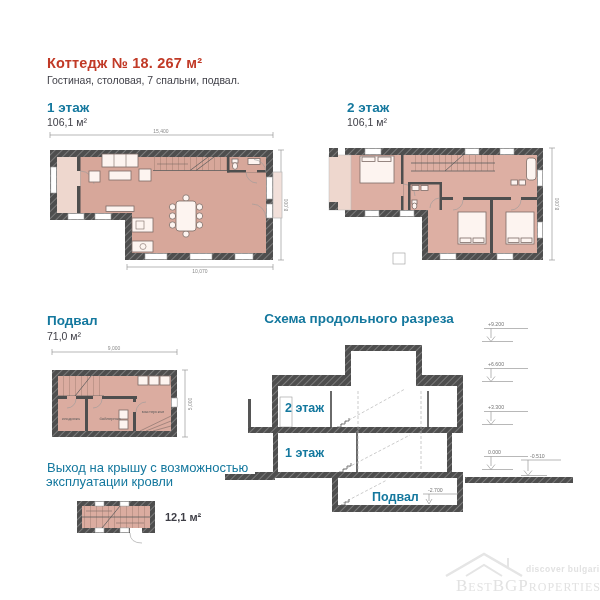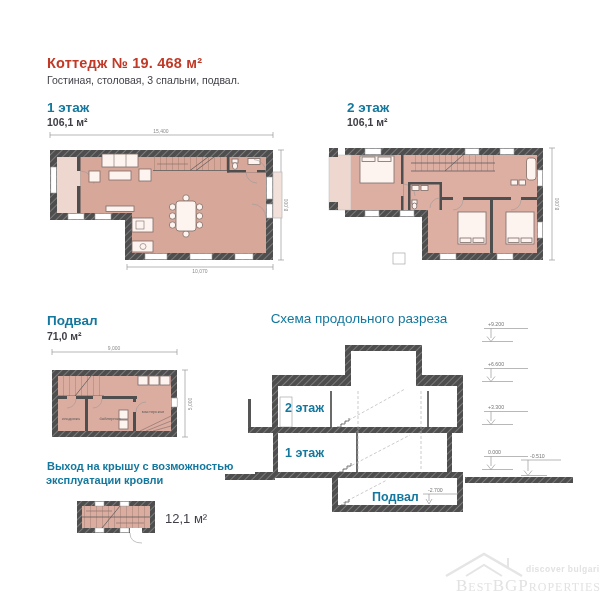--- a/index.html
+++ b/index.html
@@ -2,24 +2,24 @@
 <html><head>
 <meta charset="utf-8">
 <style>
   html,body{margin:0;padding:0;}
   body{width:600px;height:600px;background:#ffffff;position:relative;overflow:hidden;
        font-family:"Liberation Sans",sans-serif;}
   .abs{position:absolute;}
   .title{color:#c13a27;font-weight:bold;font-size:14.5px;letter-spacing:.2px;}
   .subtitle{color:#3e3e46;font-size:10.5px;}
   .heading{color:#14789e;font-weight:bold;font-size:13.5px;}
-  .area{color:#3e3e46;font-size:10.5px;font-weight:bold;}
-  .note{color:#14789e;font-weight:bold;font-size:11px;}
-  .sectitle{color:#14789e;font-weight:normal;font-size:13.5px;text-align:center;}
-  .arealbl{color:#3e3e46;font-size:13px;}
+  .area{color:#3e3e46;font-size:10.5px;}
+  .note{color:#14789e;font-weight:normal;font-size:13px;}
+  .sectitle{color:#14789e;font-weight:bold;font-size:13.5px;text-align:center;}
+  .arealbl{color:#3e3e46;font-size:11px;font-weight:bold;}
   svg{position:absolute;overflow:visible;}
   svg text{font-family:"Liberation Sans",sans-serif;}
   .dim{fill:#8b8b8b;font-size:5px;}
   .dimln{stroke:#9a9a9a;stroke-width:0.7;fill:none;}
   .thinwall{fill:#4e4e4e;}
   .furn{fill:#fdf4f0;stroke:#7d6c66;stroke-width:0.8;}
   .fline{stroke:#7d6c66;stroke-width:0.6;fill:none;}
   .win{fill:#ffffff;stroke:#9a9a9a;stroke-width:0.6;}
   .arc{stroke:#9a9a9a;stroke-width:0.6;fill:none;}
   .roomlbl{fill:#5a5a5a;font-size:4.2px;}
@@ -41,22 +41,22 @@
     </pattern>
     <pattern id="treads" patternUnits="userSpaceOnUse" width="6" height="6">
       <path d="M0,0 V6" stroke="#97756a" stroke-width="0.8"></path>
     </pattern>
     <pattern id="treadsH" patternUnits="userSpaceOnUse" width="6" height="6">
       <path d="M0,0 V6" stroke="#97756a" stroke-width="0.8"></path>
     </pattern>
   </defs>
 </svg>
 
-<div class="abs title" style="left:47px;top:55px">Коттедж № 19. 468 м²</div>
-<div class="abs subtitle" style="left:47px;top:74px">Гостиная, столовая, 3 спальни, подвал.</div>
+<div class="abs title" style="left:47px;top:55px">Коттедж № 18. 267 м²</div>
+<div class="abs subtitle" style="left:47px;top:74px">Гостиная, столовая, 7 спальни, подвал.</div>
 
 <div class="abs heading" style="left:47px;top:100px">1 этаж</div>
 <div class="abs area" style="left:47px;top:116px">106,1 м²</div>
 
 <svg style="left:40px;top:122px" width="255" height="152" viewBox="0 0 255 152">
 
   <g>
     <line class="dimln" x1="10" y1="13" x2="233" y2="13"></line>
     <line class="dimln" x1="10" y1="10" x2="10" y2="16"></line>
       <line class="dimln" x1="233" y1="10" x2="233" y2="16"></line>

